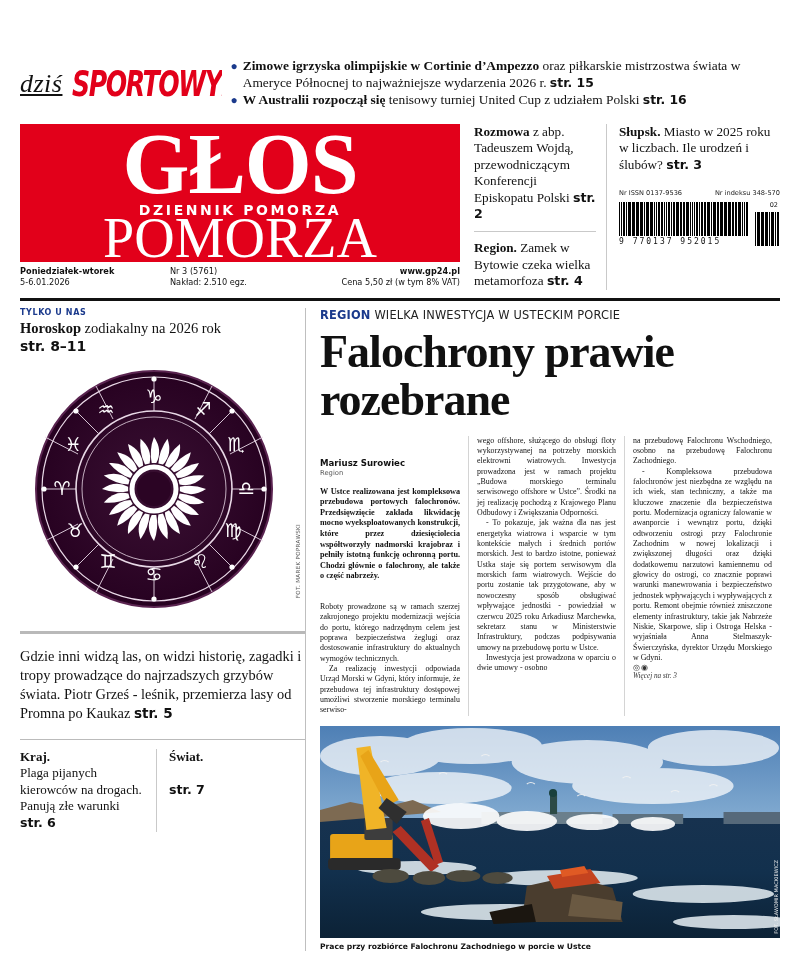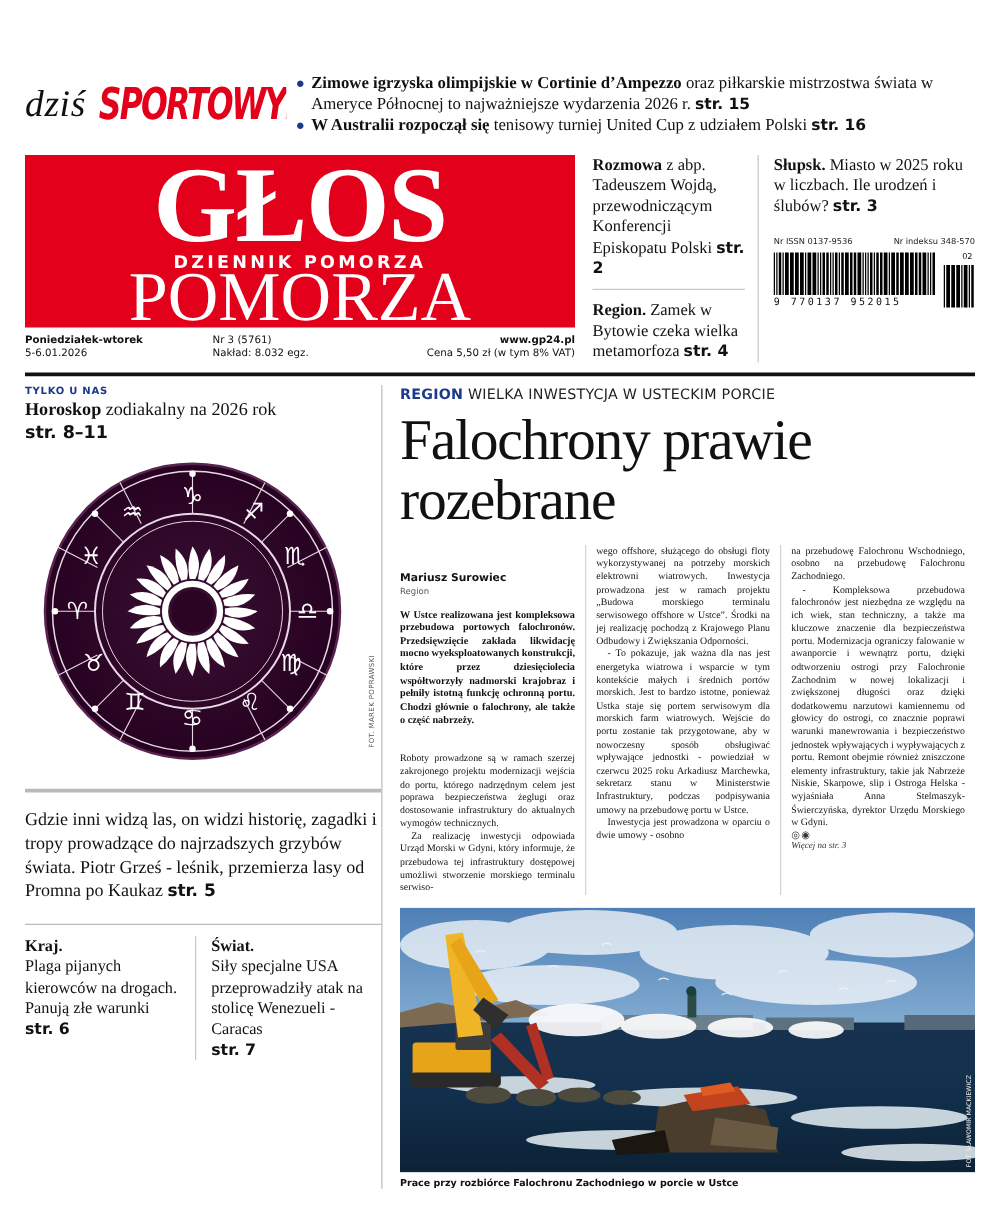--- a/index.html
+++ b/index.html
@@ -5,21 +5,21 @@
   html,body{margin:0;padding:0;}
   body{
     width:800px;height:969px;background:#ffffff;
     font-family:"Liberation Serif", serif;
     color:#111;overflow:hidden;position:relative;
   }
   .page{width:800px;height:969px;position:relative;box-sizing:border-box;padding:0 20px;}
 
   
   .topstrip{display:flex;align-items:center;height:72px;padding-top:48px;box-sizing:content-box;}
-  .dzis{font-family:"Liberation Serif",serif;font-style:italic;font-size:30px;letter-spacing:.5px;padding-right:10px;color:#111;}
+  .dzis{font-family:"Liberation Serif",serif;font-style:italic;font-size:26px;letter-spacing:.5px;padding-right:10px;color:#111;text-decoration:underline;}
   .sportowy{
     font-family:"DejaVu Sans",sans-serif;font-weight:bold;font-style:italic;
     color:#e2001a;font-size:35px;letter-spacing:-2px;
     transform:scaleX(.72);transform-origin:left center;width:205px;white-space:nowrap;
   }
   .sportwrap{width:150px;overflow:hidden;}
   .topitems{flex:1;padding-left:8px;}
   .topitem{display:flex;align-items:flex-start;font-size:13.4px;line-height:16.5px;margin-bottom:1px;}
   .bullet{color:#1b3a8c;font-size:12px;line-height:16px;padding-right:5px;}
   .topitem b{font-weight:bold;}
@@ -103,21 +103,21 @@
   .duo{display:flex;margin-top:9px;}
   .duo .d{flex:1;font-size:13px;line-height:16.6px;}
   .duo .d.r{border-left:1px solid #c9c9c9;padding-left:12px;}
   .duo .d b{font-weight:bold;}
   .duo .d .pg{font-family:"DejaVu Sans",sans-serif;font-weight:bold;font-size:12.6px;}
 
   
   .kicker{font-family:"DejaVu Sans",sans-serif;font-size:11.4px;letter-spacing:.2px;color:#222;}
   .kicker .reg{color:#1b3a8c;font-weight:bold;}
   .headline{
-    font-family:"Liberation Serif",serif;font-weight:normal;
+    font-family:"Liberation Serif",serif;font-weight:bold;
     font-size:46px;line-height:48px;letter-spacing:-1px;margin-top:6px;
   }
   .byline{font-family:"DejaVu Sans",sans-serif;font-weight:bold;font-size:8.6px;margin-top:22px;}
   .byline-sub{font-family:"DejaVu Sans",sans-serif;font-size:6.8px;color:#555;margin-top:1px;}
 
   .cols{display:flex;margin-top:12px;}
   .col{width:148px;padding-right:8px;box-sizing:border-box;}
   .col.c2,.col.c3{border-left:1px solid #d4d4d4;padding-left:8px;width:156px;}
   .col p{margin:0;font-size:7.9px;line-height:10.35px;text-align:justify;}
   .col p.lead{font-weight:bold;font-size:8.2px;line-height:10.6px;}
@@ -164,21 +164,21 @@
         <div class="dziennik">DZIENNIK POMORZA</div>
         <div class="pomorza">POMORZA</div>
       </div>
       <div class="flagfoot">
         <div class="ff ff-a">
           <div><b>Poniedziałek-wtorek</b></div>
           <div>5-6.01.2026</div>
         </div>
         <div class="ff ff-b">
           <div>Nr 3 (5761)</div>
-          <div>Nakład: 8.032 egz.</div>
+          <div>Nakład: 2.510 egz.</div>
         </div>
         <div class="ff ff-c">
           <div><b>www.gp24.pl</b></div>
           <div>Cena 5,50 zł (w tym 8% VAT)</div>
         </div>
       </div>
     </div>
 
     <div class="teasers">
       <div class="tcol">
@@ -381,21 +381,21 @@
 
       <div class="thin-rule"></div>
       <div class="duo">
         <div class="d">
           <b>Kraj.</b><br>
           <span>Plaga pijanych kierowców na drogach. Panują złe warunki</span><br>
           <span class="pg">str. 6</span>
         </div>
         <div class="d r">
           <b>Świat.</b><br>
-          <span>Siły specjalne USA przeprowadziły atak na stolicę Wenezueli - Caracas</span><br>
+          <br>
           <span class="pg">str. 7</span>
         </div>
       </div>
     </div>
 
     <div class="right">
       <div class="kicker">
         <span class="reg">REGION</span><span> WIELKA INWESTYCJA W USTECKIM PORCIE</span>
       </div>
       <div class="headline">Falochrony prawie rozebrane</div>

